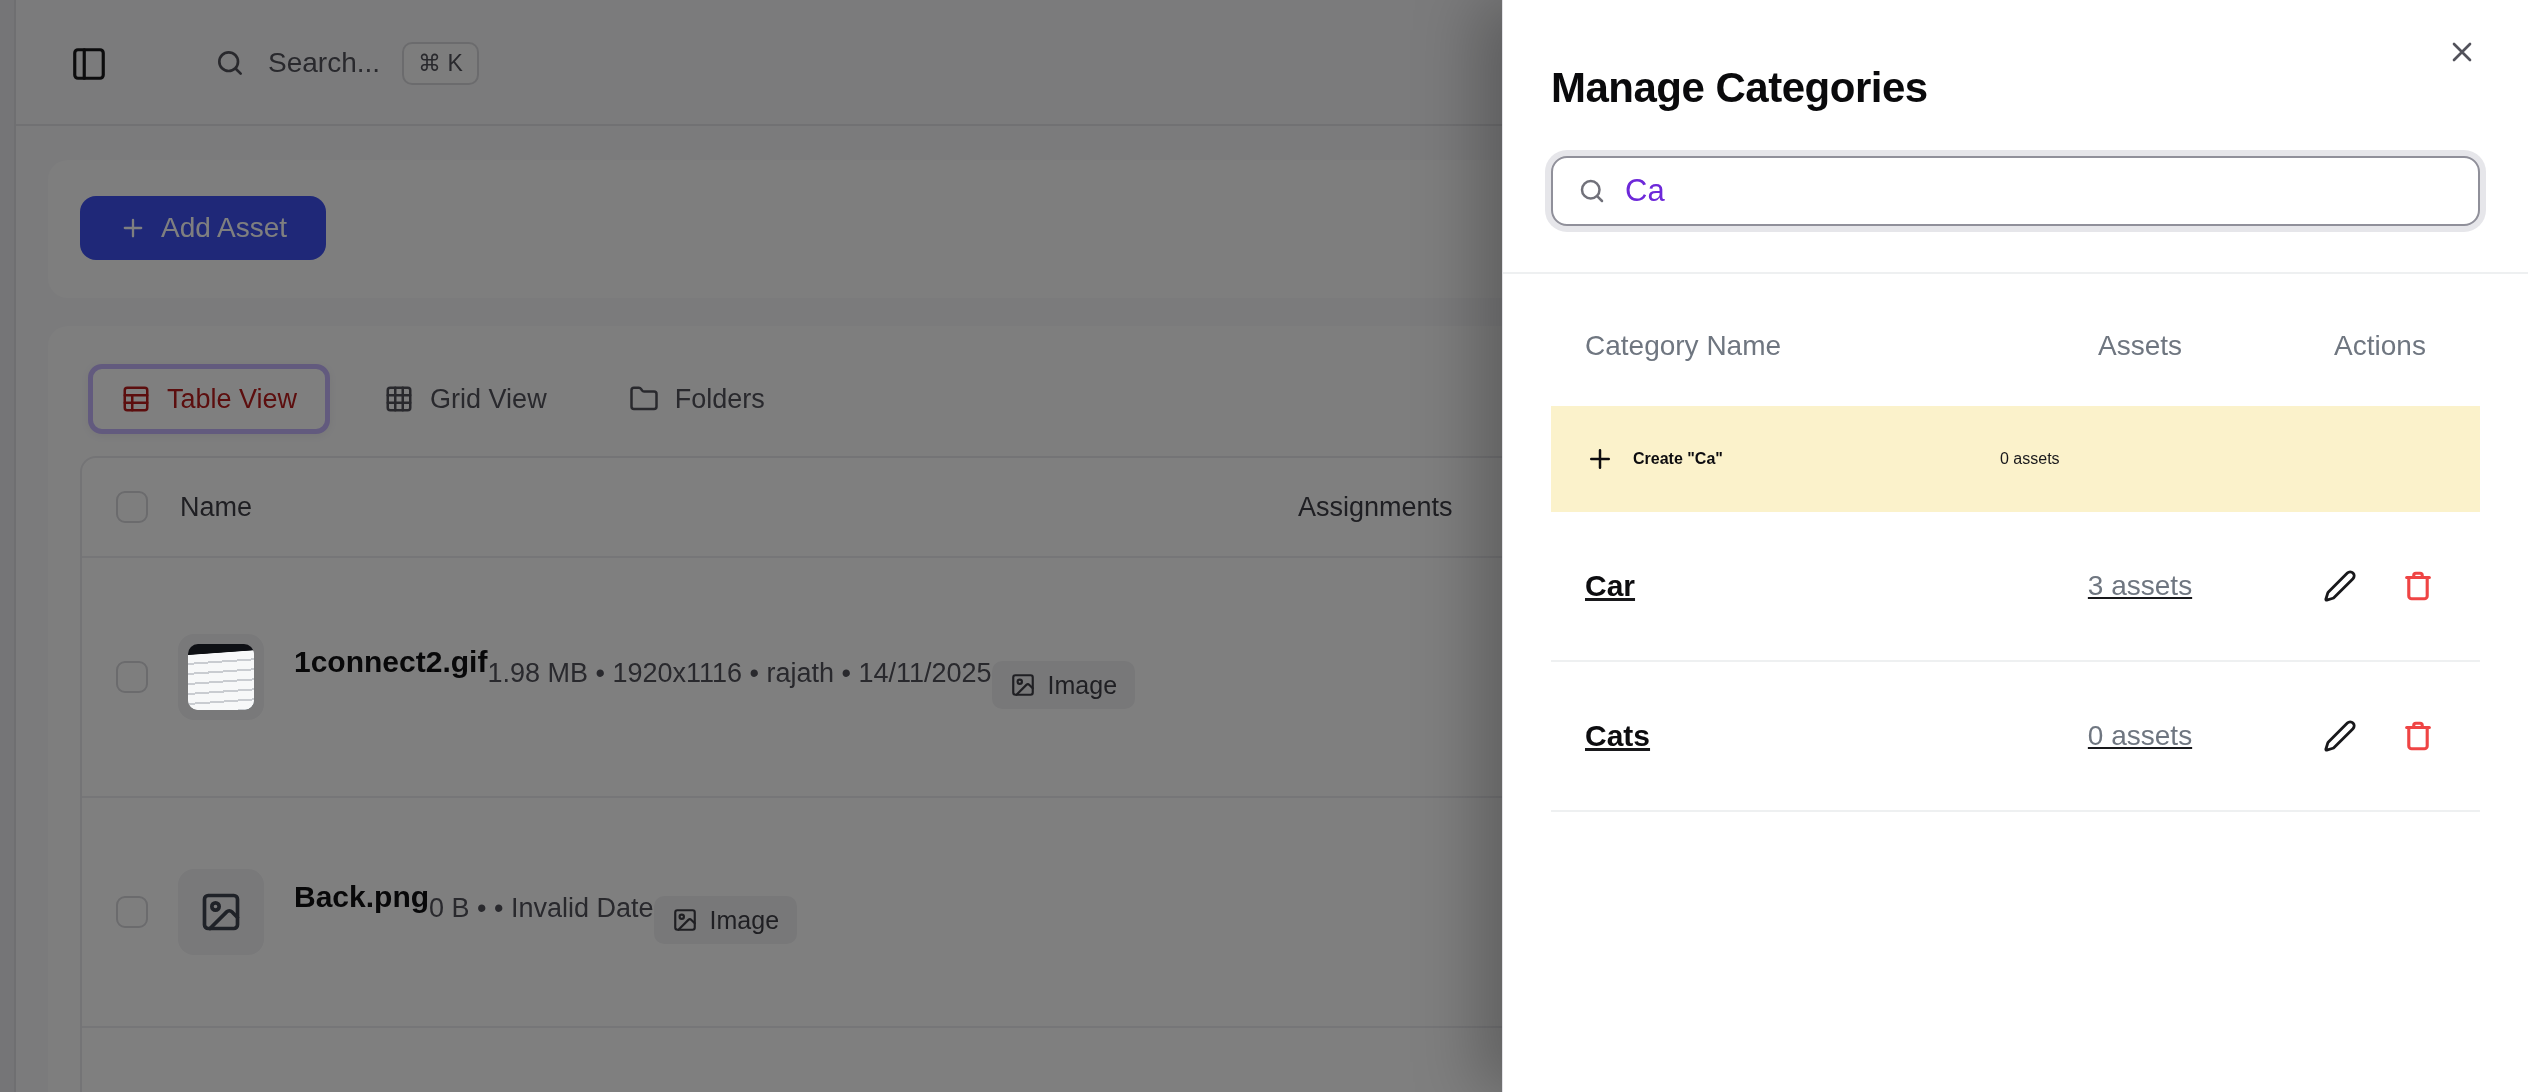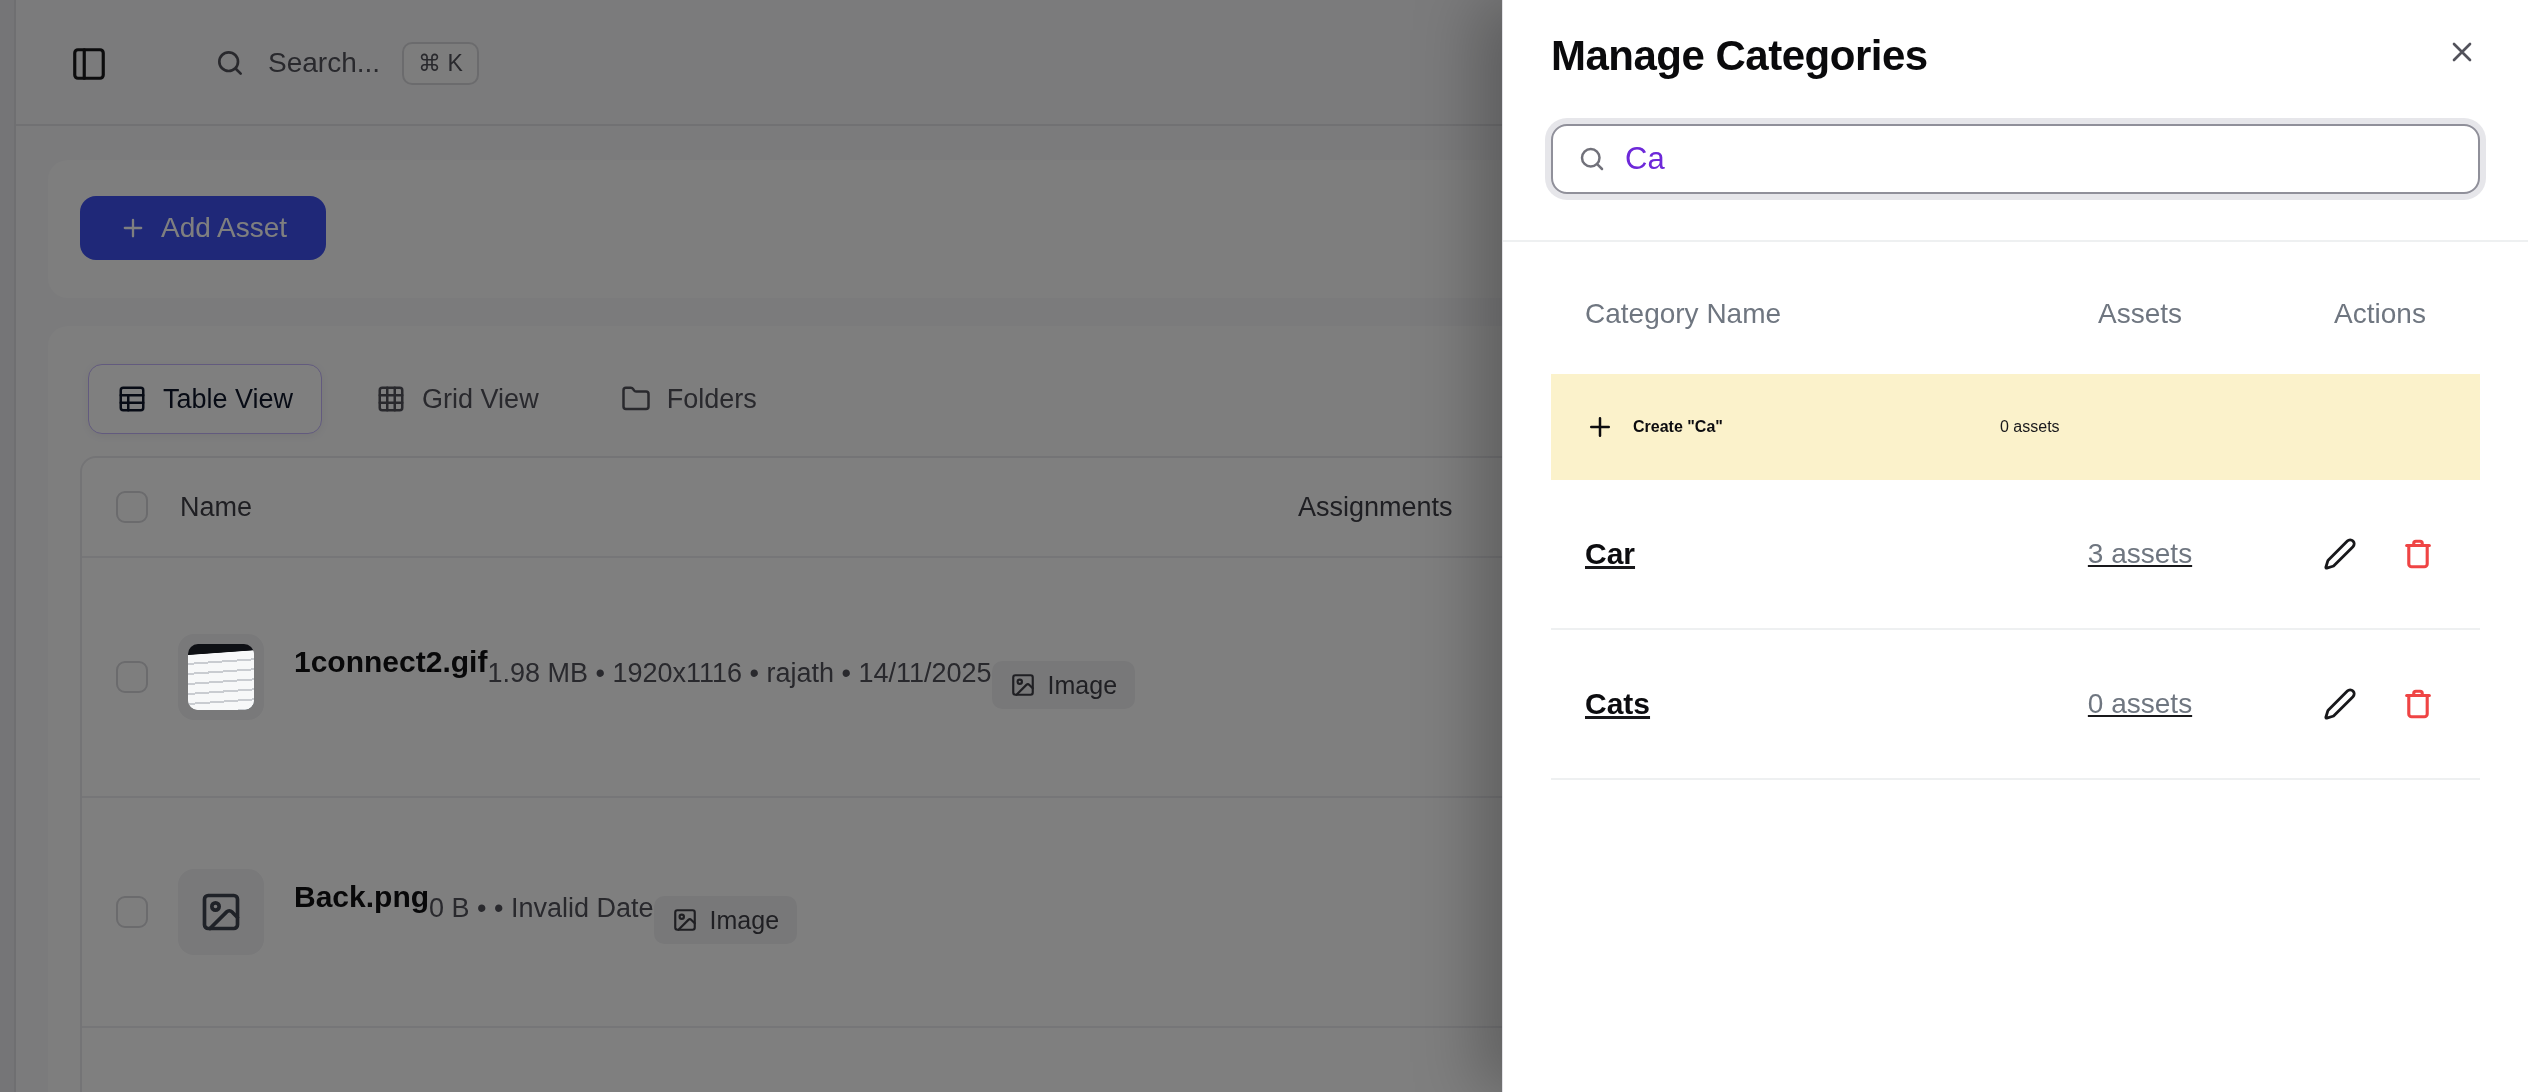--- a/index.html
+++ b/index.html
@@ -52,22 +52,22 @@
 
   .card-table { left:48px; right:0; top:326px; bottom:-40px; padding:38px 0 0 40px; }
   .tabs { display:flex; align-items:center; gap:26px; }
   .tab {
     display:inline-flex; align-items:center; gap:16px; height:70px;
     padding:0 28px; font-size:27px; color:#52525b; background:none;
     border:none; border-radius:14px; cursor:pointer;
     font-family:"Liberation Sans", sans-serif;
   }
   .tab.active {
-    background:#ffffff; color:#0f172a; font-weight:500;
-    border:1px solid #c4b5fd; box-shadow:0 2px 8px rgba(0,0,0,.06);
+    background:#ffffff; color:#b91c1c; font-weight:500;
+    border:5px solid #c4b5fd; box-shadow:0 2px 8px rgba(0,0,0,.06);
   }
 
   .table-card {
     position:absolute; left:32px; right:32px; top:130px; height:880px;
     background:#ffffff; border:2px solid #e9e9ec; border-radius:16px;
     overflow:hidden;
   }
   .t-header {
     position:relative; height:100px; border-bottom:2px solid #ededf0;
     display:flex; align-items:center; padding-left:34px; gap:32px;
@@ -117,21 +117,21 @@
   .sheet {
     position:absolute; top:0; right:0; bottom:0; width:1026px;
     background:#ffffff; z-index:20; padding:0 48px;
     border-left:1px solid #e2e2e6; box-shadow:-24px 0 60px rgba(0,0,0,.25);
   }
   .sheet-close {
     position:absolute; top:32px; right:42px; width:40px; height:40px;
     background:none; border:none; color:#52525b; cursor:pointer;
   }
   .sheet-title {
-    margin-top:32px; font-size:42px; font-weight:700; color:#0a0a0c;
+    margin-top:64px; font-size:42px; font-weight:700; color:#0a0a0c;
     letter-spacing:-0.5px;
   }
   .mc-search {
     margin-top:44px; height:70px; border:2px solid #90909a; border-radius:16px;
     box-shadow:0 0 0 6px #e6e6ea; display:flex; align-items:center;
     gap:18px; padding:0 24px; background:#fff;
   }
   .mc-search input {
     flex:1; border:none; outline:none; font-size:31px; color:#6d28d9;
     font-family:"Liberation Sans", sans-serif; background:transparent;

